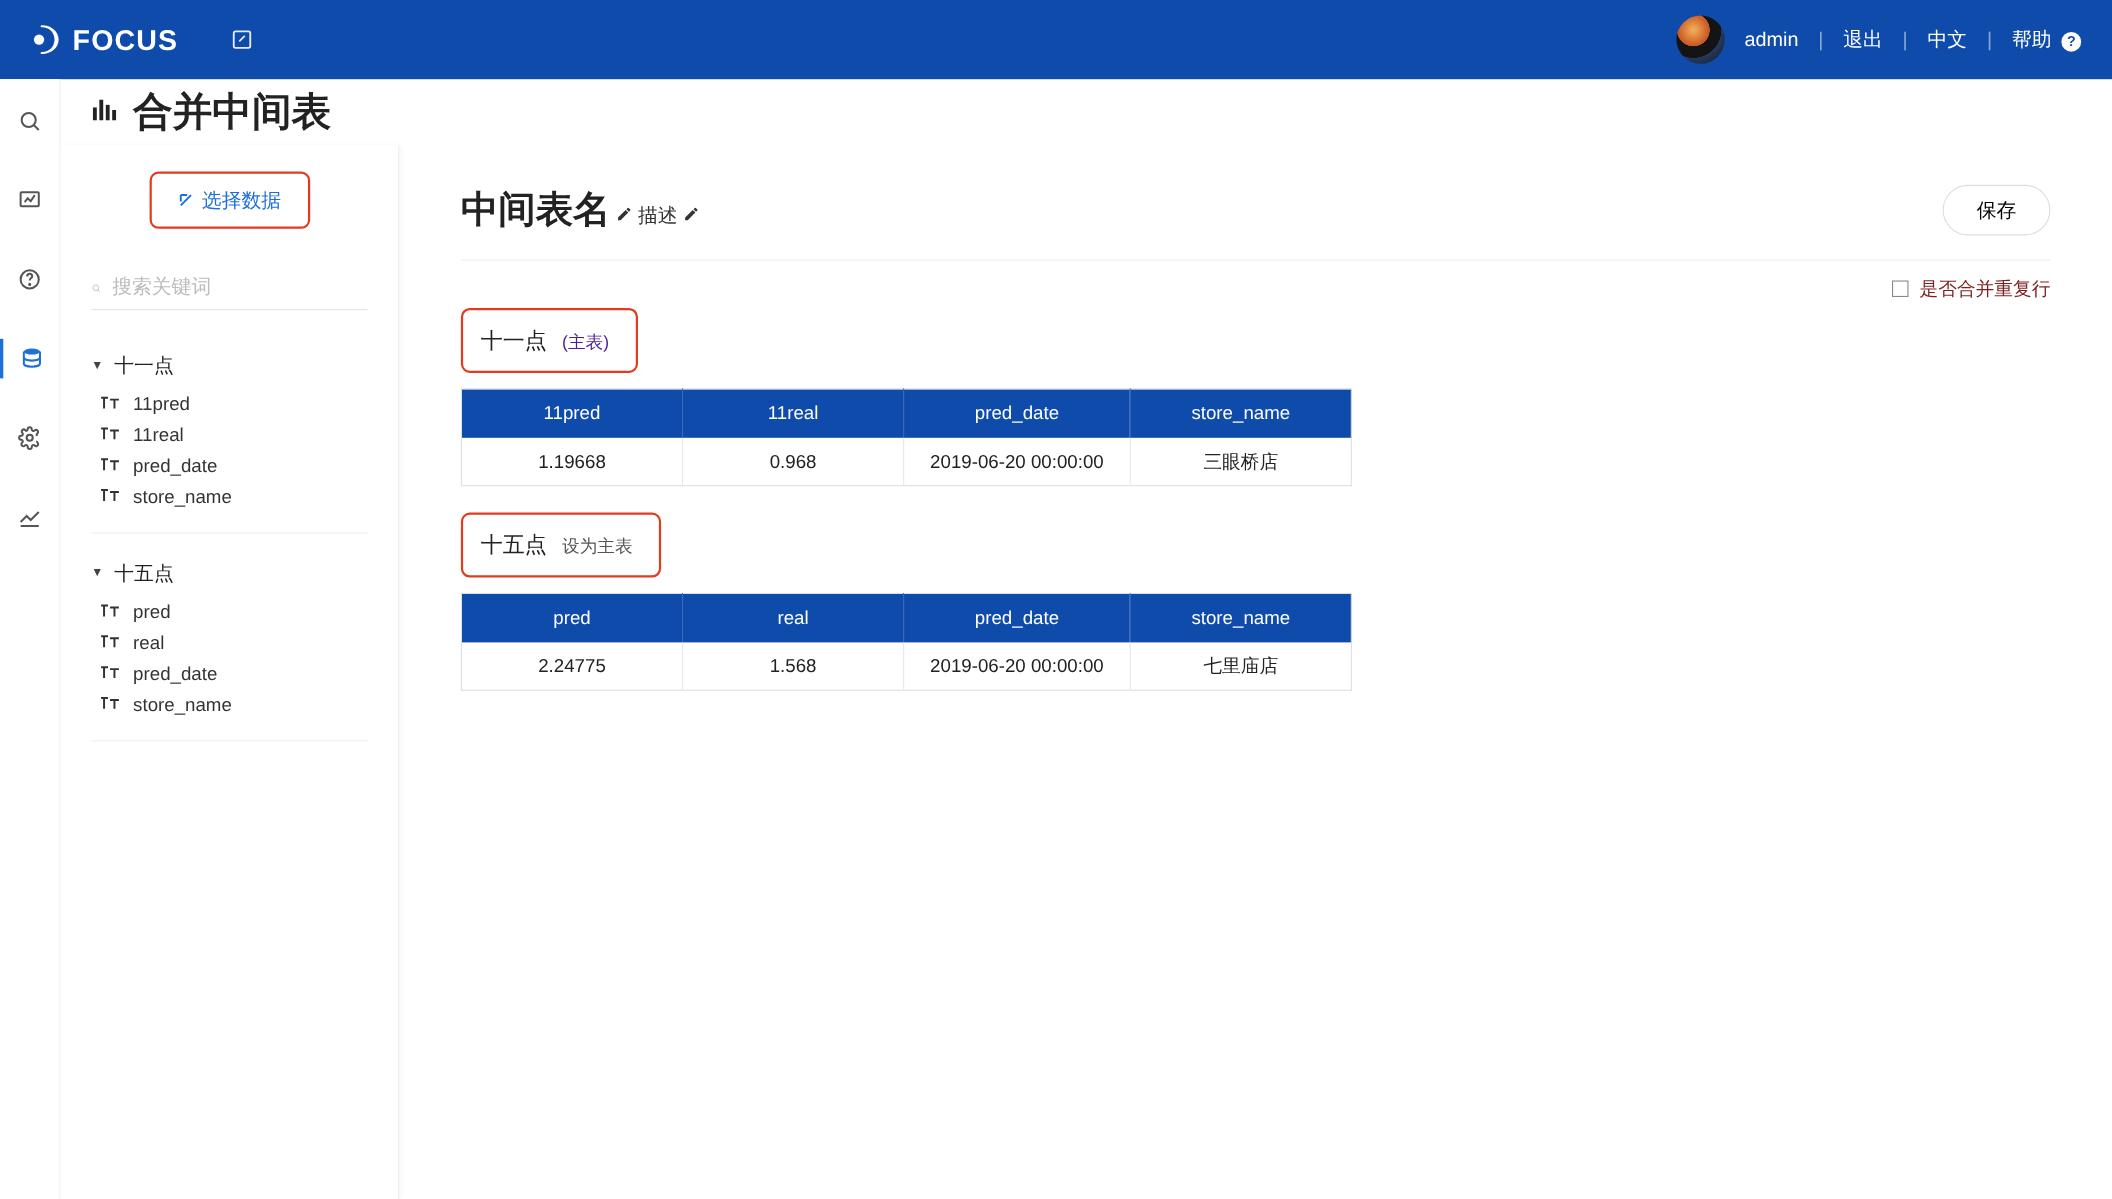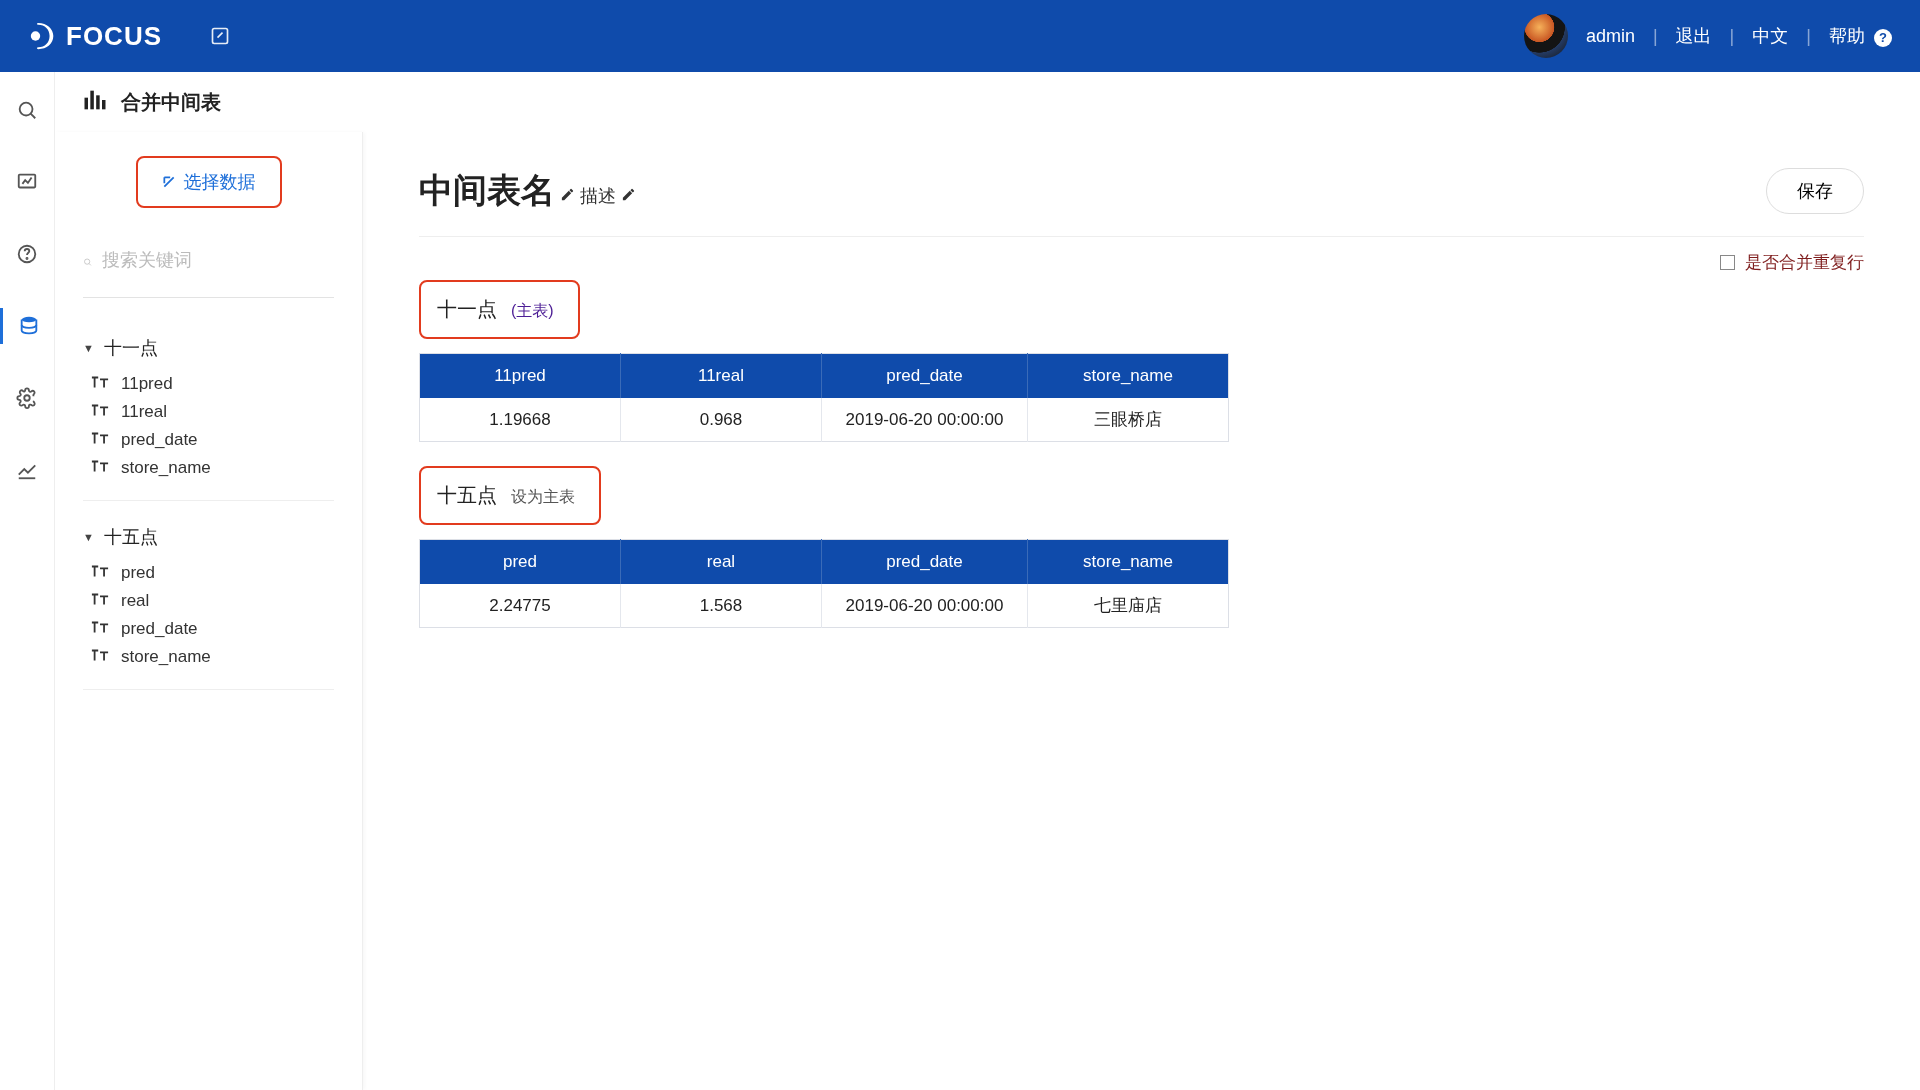--- a/index.html
+++ b/index.html
@@ -22,31 +22,31 @@
   .below-top { display: flex; height: calc(100% - 72px); }
   .rail { width: 55px; background: #fff; border-right: 1px solid #eee; display: flex; flex-direction: column; align-items: center; padding-top: 20px; gap: 36px; }
   .rail-item { width: 55px; height: 36px; display: flex; align-items: center; justify-content: center; color: #555; cursor: pointer; }
   .rail-item.active { color: #1E6FD9; border-left: 3px solid #1E6FD9; }
   .rail-item svg { width: 22px; height: 22px; }
 
   
   .page-col { flex: 1; display: flex; flex-direction: column; }
   .page-title-bar { height: 60px; display: flex; align-items: center; padding-left: 26px; gap: 12px; }
   .page-title-icon svg { width: 28px; height: 28px; color: #222; }
-  .page-title-text { font-size: 20px; font-weight: 600; }
+  .page-title-text { font-size: 36px; font-weight: 600; }
 
   
   .workspace { display: flex; flex: 1; }
 
   .side-panel { width: 308px; background: #fff; border-right: 1px solid #eee; box-shadow: 2px 0 4px rgba(0,0,0,.03); display: flex; flex-direction: column; padding: 24px 28px 0 28px; }
   .select-data-wrap { display: flex; justify-content: center; }
   .select-data-btn { border: 2.5px solid #E23B1E; border-radius: 8px; padding: 12px 24px; color: #1E6FD9; font-size: 18px; display: inline-flex; align-items: center; gap: 8px; background: #fff; cursor: pointer; }
   .select-data-btn svg { width: 14px; height: 14px; }
 
-  .search-row { margin-top: 42px; display: flex; align-items: flex-end; gap: 10px; border-bottom: 1px solid #e3e3e3; padding-bottom: 26px; }
+  .search-row { margin-top: 42px; display: flex; align-items: flex-end; gap: 10px; border-bottom: 1px solid #e3e3e3; padding-bottom: 10px; }
   .search-row svg { width: 18px; height: 18px; color: #bbb; }
   .search-row input { border: none; outline: none; font-size: 18px; color: #555; flex: 1; background: transparent; }
   .search-row input::placeholder { color: #bbb; }
 
   .tree { margin-top: 32px; }
   .tree-group { margin-bottom: 12px; }
   .tree-group-head { display: flex; align-items: center; gap: 10px; font-size: 18px; padding: 6px 0; cursor: pointer; }
   .tree-caret { font-size: 11px; color: #444; }
   .tree-children { padding-left: 8px; margin-top: 4px; border-bottom: 1px solid #eee; padding-bottom: 18px; margin-bottom: 18px; }
   .tree-leaf { display: flex; align-items: center; gap: 12px; font-size: 17px; color: #333; padding: 4px 0; }

